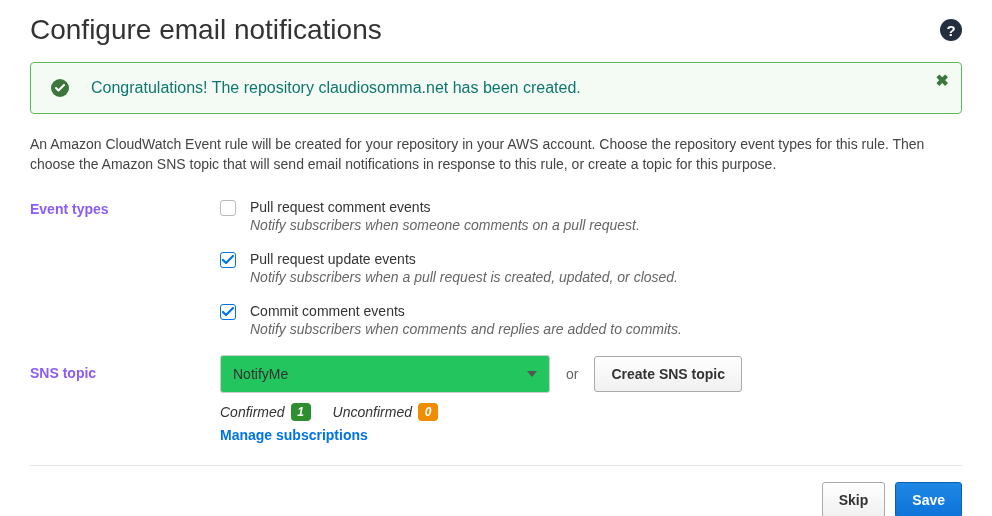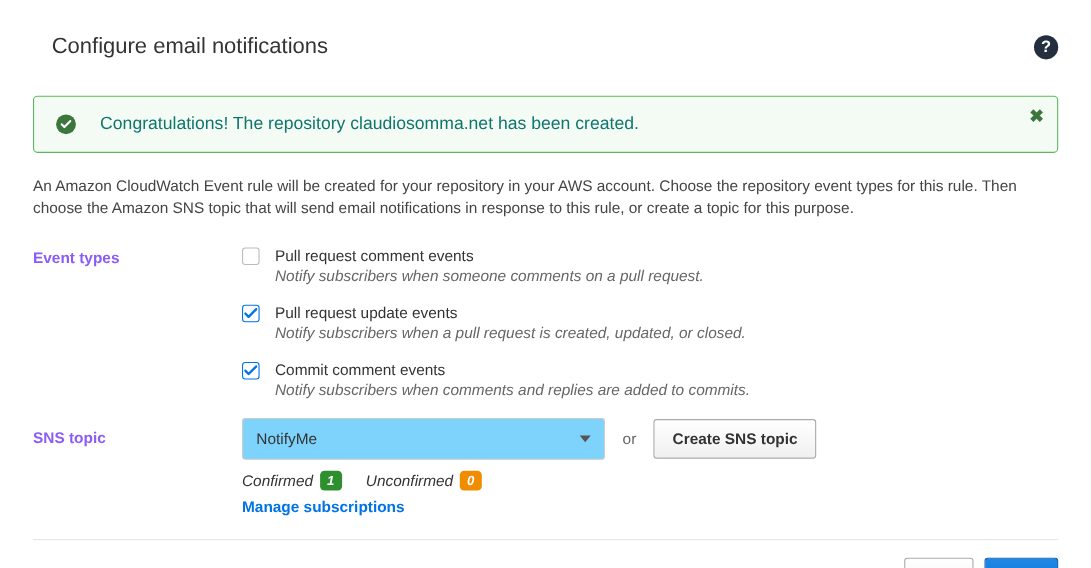--- a/index.html
+++ b/index.html
@@ -13,24 +13,24 @@
     width: 992px;
   }
   .header-row {
     display: flex;
     align-items: center;
     justify-content: space-between;
     margin-top: 14px;
     margin-bottom: 16px;
   }
   h1 {
-    font-size: 20px;
+    font-size: 28px;
     font-weight: 400;
     color: #333;
-    margin: 17px;
+    margin: 0;
   }
   .help-icon {
     width: 22px;
     height: 22px;
     border-radius: 50%;
     background: #232f3e;
     color: #fff;
     font-weight: 700;
     font-size: 15px;
     display: flex;
@@ -133,21 +133,21 @@
   .select {
     width: 330px;
     height: 38px;
     border: 1px solid #ccc;
     border-radius: 3px;
     display: flex;
     align-items: center;
     justify-content: space-between;
     padding: 0 12px;
     cursor: pointer;
-    background:#7dd3fc;
+    background:#22c55e;
   }
   .select .caret {
     width:0;height:0;
     border-left:5px solid transparent;
     border-right:5px solid transparent;
     border-top:6px solid #555;
   }
   .or { color:#666; }
   .btn {
     height: 36px;

